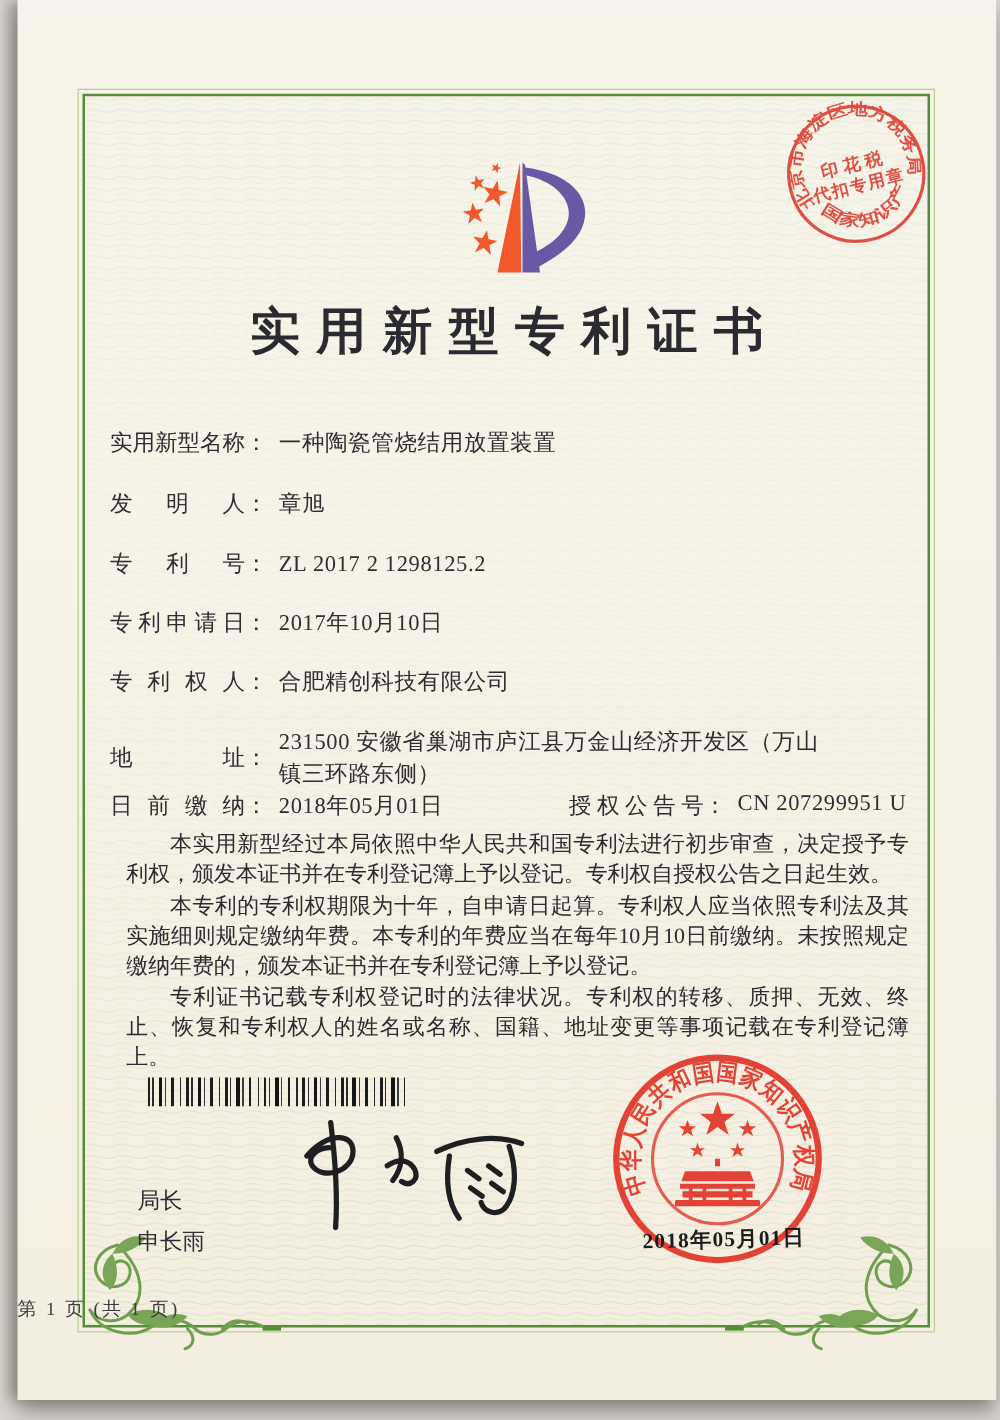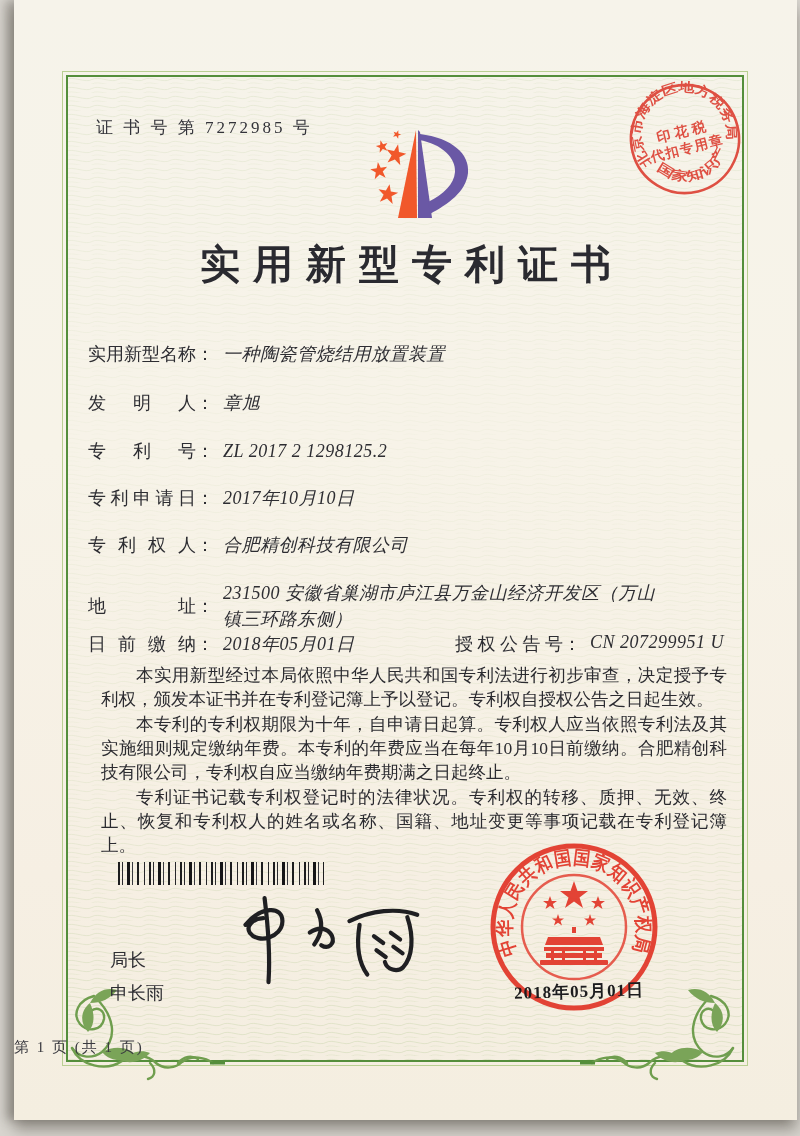--- a/index.html
+++ b/index.html
@@ -14,21 +14,21 @@
   .frame-inner{position:absolute;left:3px;top:3px;right:3px;bottom:3px;
     border:2.5px solid #548e3b;}
   .guilloche{position:absolute;left:52px;top:75px;width:676px;height:985px;opacity:.5;}
   .certno{position:absolute;left:82px;top:116px;font-size:17px;letter-spacing:3px;color:#33333a;}
   .logo{position:absolute;left:334px;top:118px;}
   .title{position:absolute;left:0;top:237px;width:100%;text-align:center;
     font-size:40px;font-weight:bold;letter-spacing:13px;color:#2a2a30;text-indent:13px;font-family:Liberation Mono, monospace;}
   .fields{position:absolute;left:74px;top:0;width:660px;font-size:18px;color:#2d2d32;}
   .frow{position:absolute;left:0;display:flex;align-items:center;white-space:nowrap;}
   .flabel{display:inline-block;width:108px;text-align:justify;text-align-last:justify;}
-  .fvalue{margin-left:9px;letter-spacing:.5px;font-style:italic;}
+  .fvalue{margin-left:9px;letter-spacing:.5px;}
   .fvalue.wrap{white-space:normal;width:446px;line-height:26px;}
   .r1{top:342px}.r2{top:391px}.r3{top:439px}.r4{top:486px}.r5{top:533px}
   .r6{top:580px}.r7{top:632px}
   .grant2{position:absolute;left:367px;top:0;display:flex;}
   .bodytext{position:absolute;left:86px;top:662px;width:628px;font-size:17.5px;
     line-height:24px;color:#2b2b30;text-align:justify;}
   .bodytext p{margin:1px;text-indent:2em;}
   .barcode{position:absolute;left:104px;top:862px;width:206px;height:23px;
     background:
       repeating-linear-gradient(90deg,#1d1d1f 0 2px,transparent 2px 4px,#2a2a2e 4px 5px,transparent 5px 9px,#151517 9px 12px,transparent 12px 14px,#3a3a40 14px 15px,transparent 15px 19px,#1d1d1f 19px 21px,transparent 21px 26px,#26262a 26px 27px,transparent 27px 31px);}
@@ -102,21 +102,20 @@
     </g>
     <g fill="#7aa458" stroke="none">
       <path d="M42,66 C55,59 70,61 77,71 C64,76 50,76 42,66 Z"></path>
       <path d="M28,46 C19,36 21,24 30,17 C35,28 35,39 28,46 Z"></path>
       <path d="M30,17 C36,5 46,1 57,4 C50,13 41,17 30,17 Z"></path>
       <path d="M62,75 C70,66 80,63 90,67 C83,75 72,78 62,75 Z"></path>
     </g>
     <rect x="150" y="75.5" width="15" height="3" fill="#548e3b"></rect>
   </svg>
 
-  <div class="certno">证 书 号 第 7272985 号</div>
 
   <svg class="logo" width="140" height="108" viewBox="0 0 140 108">
     <g fill="#f1582b">
       <polygon points="68,12 50,100 69,100"></polygon>
       <polygon points="48,26 50.5,33.5 58,33.5 52,38.5 54.5,46 48,41.5 41.5,46 44,38.5 38,33.5 45.5,33.5" transform="rotate(12 48 36)"></polygon>
       <polygon points="31,44 33,50 39.5,50 34.5,54 36.5,60.5 31,56.5 25.5,60.5 27.5,54 22.5,50 29,50" transform="rotate(-8 31 52)"></polygon>
       <polygon points="40,66 42.5,73 50,73 44,77.5 46.5,85 40,80.5 33.5,85 36,77.5 30,73 37.5,73" transform="rotate(10 40 75)"></polygon>
       <polygon points="34,22 35.5,26.5 40,26.5 36.5,29.5 38,34 34,31 30,34 31.5,29.5 28,26.5 32.5,26.5" transform="rotate(-15 34 28)"></polygon>
       <polygon points="49,12 50,15 53,15 50.8,17 51.7,20 49,18.2 46.3,20 47.2,17 45,15 48,15" transform="rotate(20 49 16)"></polygon>
     </g>
@@ -166,21 +165,21 @@
       <span class="grant2">
         <span class="flabel">授权公告号</span>
             <span>：</span>
         <span class="fvalue">CN 207299951 U</span>
       </span>
     </div>
   </div>
 
   <div class="bodytext">
     <p>本实用新型经过本局依照中华人民共和国专利法进行初步审查，决定授予专利权，颁发本证书并在专利登记簿上予以登记。专利权自授权公告之日起生效。</p>
-    <p>本专利的专利权期限为十年，自申请日起算。专利权人应当依照专利法及其实施细则规定缴纳年费。本专利的年费应当在每年10月10日前缴纳。合肥精创科技有限公司，专利权自应当缴纳年费期满之日起终止。</p>
+    <p>本专利的专利权期限为十年，自申请日起算。专利权人应当依照专利法及其实施细则规定缴纳年费。本专利的年费应当在每年10月10日前缴纳。未按照规定缴纳年费的，颁发本证书并在专利登记簿上予以登记。</p>
     <p>专利证书记载专利权登记时的法律状况。专利权的转移、质押、无效、终止、恢复和专利权人的姓名或名称、国籍、地址变更等事项记载在专利登记簿上。</p>
   </div>
 
   <div class="barcode"></div>
 
   <div class="director">
     <div>局长</div>
     <div>申长雨</div>
   </div>
 

